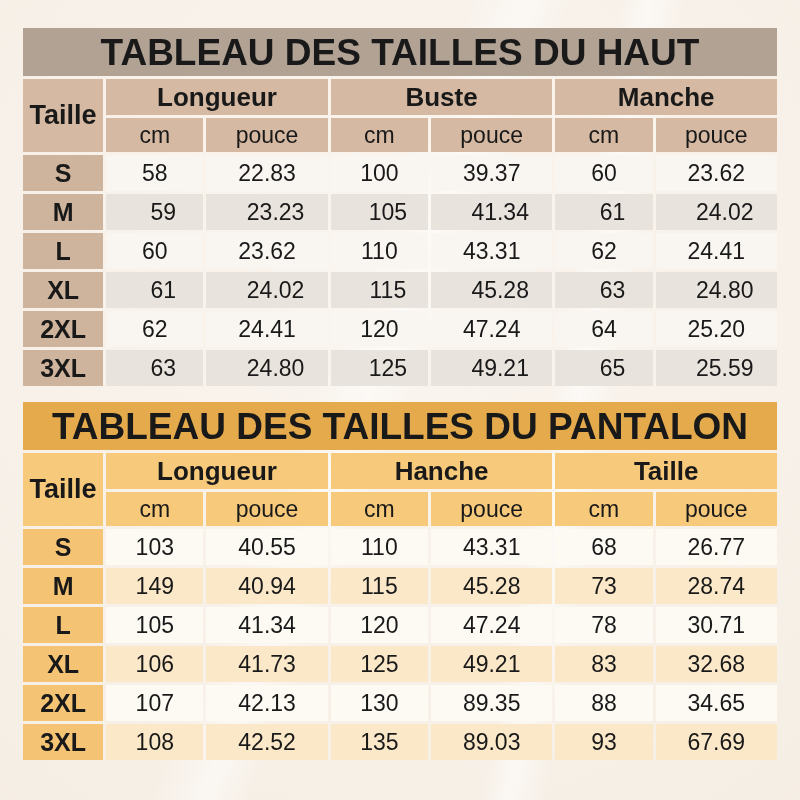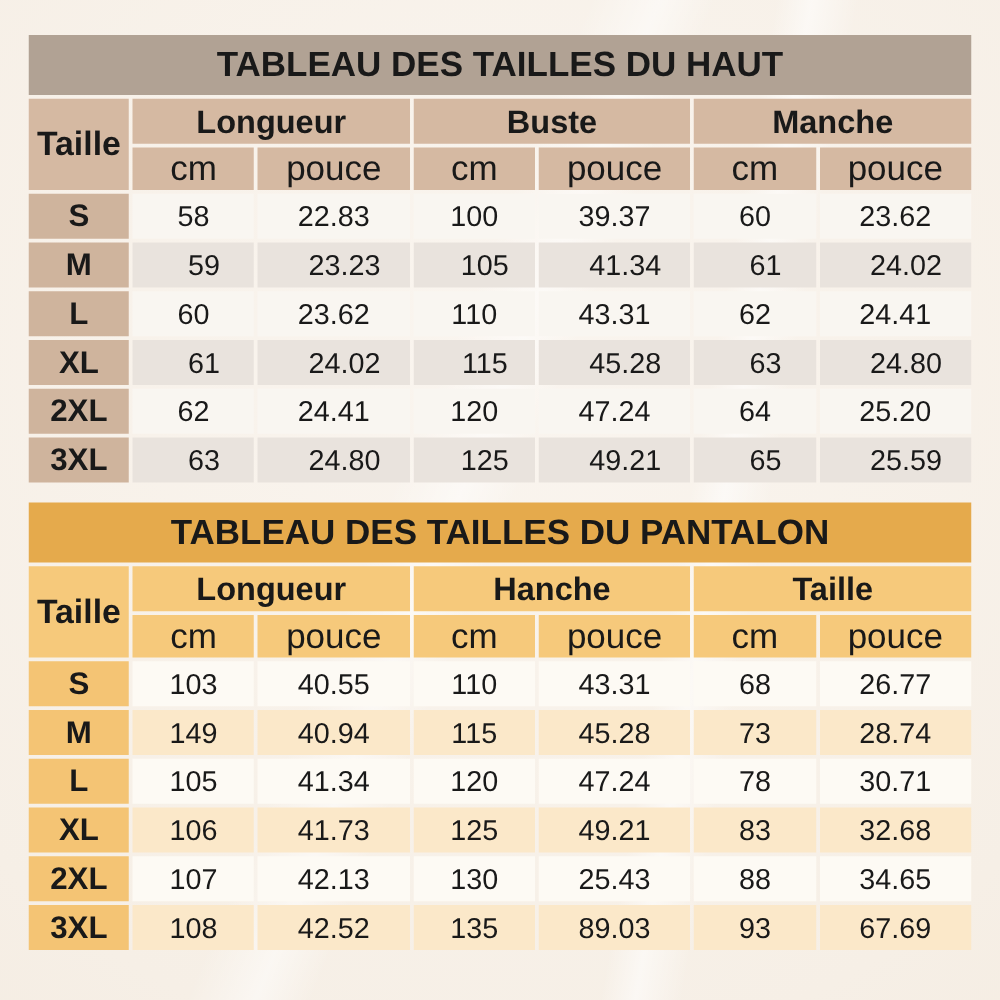--- a/index.html
+++ b/index.html
@@ -23,25 +23,25 @@
   }
   col.c-size{width:10.9%}
   col.c-cm{width:13.2%}
   col.c-pouce{width:16.5%}
   td{
     text-align:center;vertical-align:middle;
     font-size:23px;line-height:1;overflow:hidden;white-space:nowrap;
     padding:0;
   }
   td.title-cell{
-    height:48px;font-size:28px;font-weight:bold;letter-spacing:0px;
+    height:48px;font-size:37px;font-weight:bold;letter-spacing:0px;
   }
   td.group-cell{height:36px;font-size:26px;font-weight:bold;}
   td.corner-cell{font-size:27px;font-weight:bold;}
-  td.unit-cell{height:34px;font-size:28px;}
+  td.unit-cell{height:34px;font-size:23px;}
   td.size-cell{height:36px;font-size:25px;font-weight:bold;}
   td.val-cell{height:36px;}
   
   .t-haut td.title-cell{background:var(--haut-title-bg,#b1a294);}
   .t-haut td.group-cell,.t-haut td.unit-cell,.t-haut td.corner-cell{background:var(--haut-header-bg,#d5b9a2);}
   .t-haut td.size-cell{background:var(--haut-label-bg,#cfb49d);}
   .t-haut tr.r-odd td.val-cell{background:var(--haut-row-odd,#f9f6f1);}
   .t-haut tr.r-even td.val-cell{background:var(--haut-row-even,#e9e3dd);padding-left:17px;}
   
   .t-pant td.title-cell{background:var(--pantalon-title-bg,#e5aa4c);}
@@ -202,21 +202,21 @@
       <td class="val-cell">125</td>
       <td class="val-cell">49.21</td>
       <td class="val-cell">83</td>
       <td class="val-cell">32.68</td>
     </tr>
     <tr class="r-odd">
       <td class="size-cell">2XL</td>
       <td class="val-cell">107</td>
       <td class="val-cell">42.13</td>
       <td class="val-cell">130</td>
-      <td class="val-cell">25.43</td>
+      <td class="val-cell">89.35</td>
       <td class="val-cell">88</td>
       <td class="val-cell">34.65</td>
     </tr>
     <tr class="r-even">
       <td class="size-cell">3XL</td>
       <td class="val-cell">108</td>
       <td class="val-cell">42.52</td>
       <td class="val-cell">135</td>
       <td class="val-cell">89.03</td>
       <td class="val-cell">93</td>

